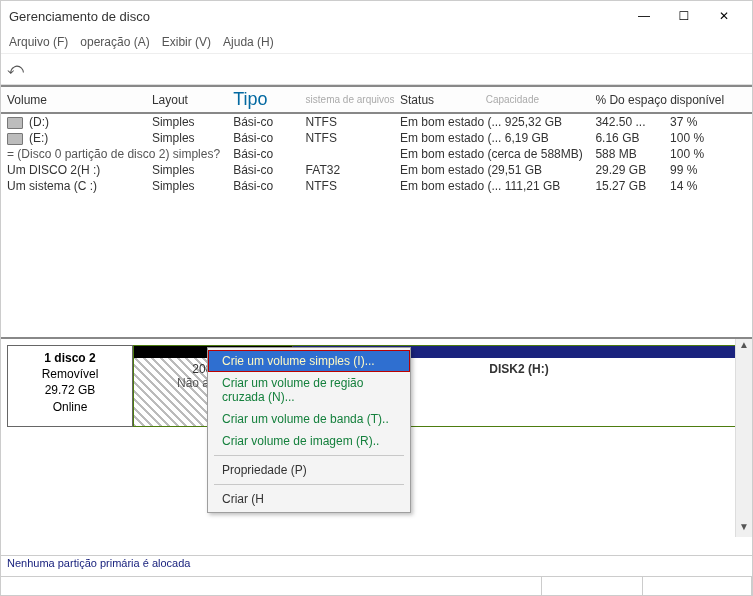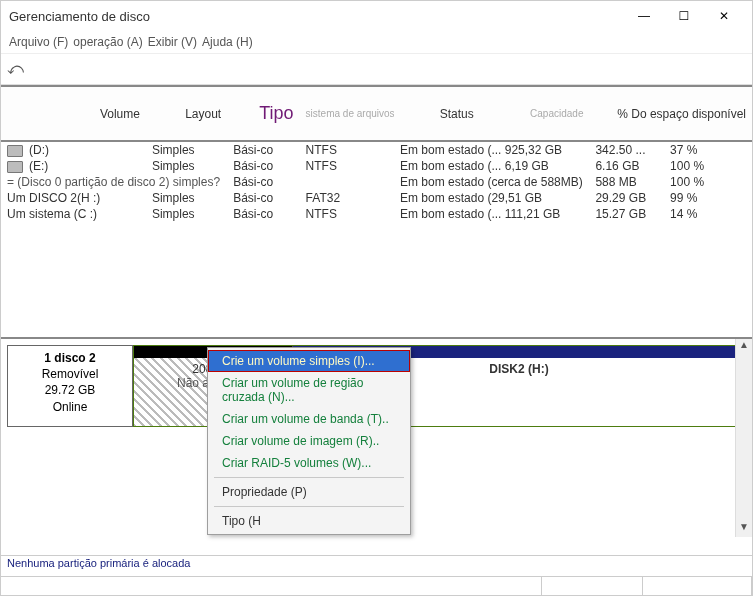--- a/index.html
+++ b/index.html
@@ -34,21 +34,21 @@
   .win-controls { display:flex; }
   .win-btn {
     width: 40px; height: 28px;
     display:flex; align-items:center; justify-content:center;
     font-size: 12px; color:#000;
   }
   .menubar {
     height: 22px;
     display:flex; align-items:center;
     padding: 0 8px;
-    gap: 1px;
+    gap: 8px;
     color:#555; font-size:12px;
     border-bottom: 1px solid #eee;
   }
   .menubar span { margin-right:4px; }
   .toolbar {
     height: 30px;
     border-bottom: 1px solid #ddd;
     display:flex; align-items:center;
     padding: 0 6px;
     color:#888;
@@ -59,25 +59,25 @@
     height: 252px;
     overflow:hidden;
     border-bottom: 2px solid #888;
   }
   table.vol {
     width: 100%;
     border-collapse: collapse;
     table-layout: fixed;
   }
   table.vol th {
-    text-align:right;
+    text-align:left;
     font-weight: normal;
     font-size: 12px;
     color:#333;
-    padding: 16px 6px;
+    padding: 2px 6px;
     border-top: 2px solid #888;
     border-bottom: 2px solid #888;
     background:#fdfdfd;
     white-space:nowrap; overflow:hidden;
   }
   table.vol td {
     padding: 1px 6px;
     color:#333;
     font-size:12px;
     white-space:nowrap; overflow:hidden;
@@ -197,21 +197,21 @@
           <col style="width:86px">
             <col style="width:78px">
             <col style="width:100px">
           <col style="width:68px">
             <col style="width:80px">
         </colgroup>
         <thead>
           <tr>
             <th>Volume</th>
             <th>Layout</th>
-            <th style="font-size:18px;color:#701a75">Tipo</th>
+            <th style="font-size:18px;color:#0369a1">Tipo</th>
             <th style="font-size:10px;color:#aaa">sistema de arquivos</th>
             <th>Status</th>
             <th style="font-size:10px;color:#aaa">Capacidade</th>
             <th colspan="2">% Do espaço disponível</th>
           </tr>
         </thead>
         <tbody id="vol-body">
             <tr>
               <td><span class="drive-icon"></span><span>(D:)</span></td>
               <td class="col-type-cell">Simples</td>
@@ -285,25 +285,24 @@
               </div>
             </div>
           </div>
         </div>
 
         <div class="ctx">
           <div class="ctx-item highlight">Crie um volume simples (I)...</div>
           <div class="ctx-item disabled">Criar um volume de região cruzada (N)...</div>
           <div class="ctx-item disabled">Criar um volume de banda (T)..</div>
           <div class="ctx-item disabled">Criar volume de imagem (R)..</div>
-          <div class="ctx-item disabled">Criar RAID-5 volumes (W)...</div>
           <div class="ctx-sep"></div>
           <div class="ctx-item">Propriedade (P)</div>
           <div class="ctx-sep"></div>
-          <div class="ctx-item">Tipo (H</div>
+          <div class="ctx-item">Criar (H</div>
         </div>
       </div>
 
       <div class="vscroll">
         <div class="arrow">▲</div>
         <div style="flex:1"></div>
         <div class="arrow" style="position:absolute;bottom:0;width:100%;">▼</div>
       </div>
     </div>
 

